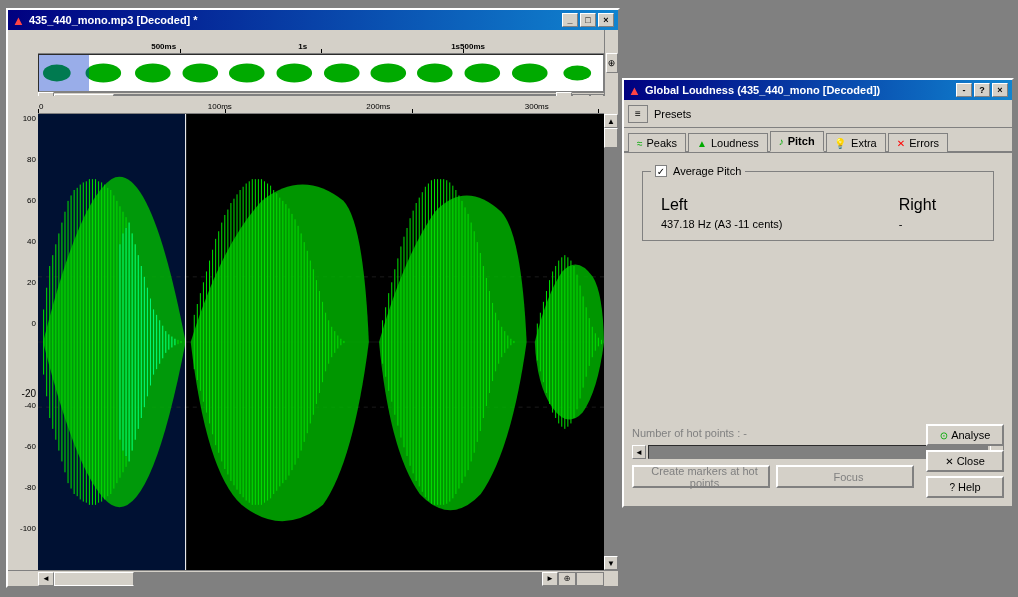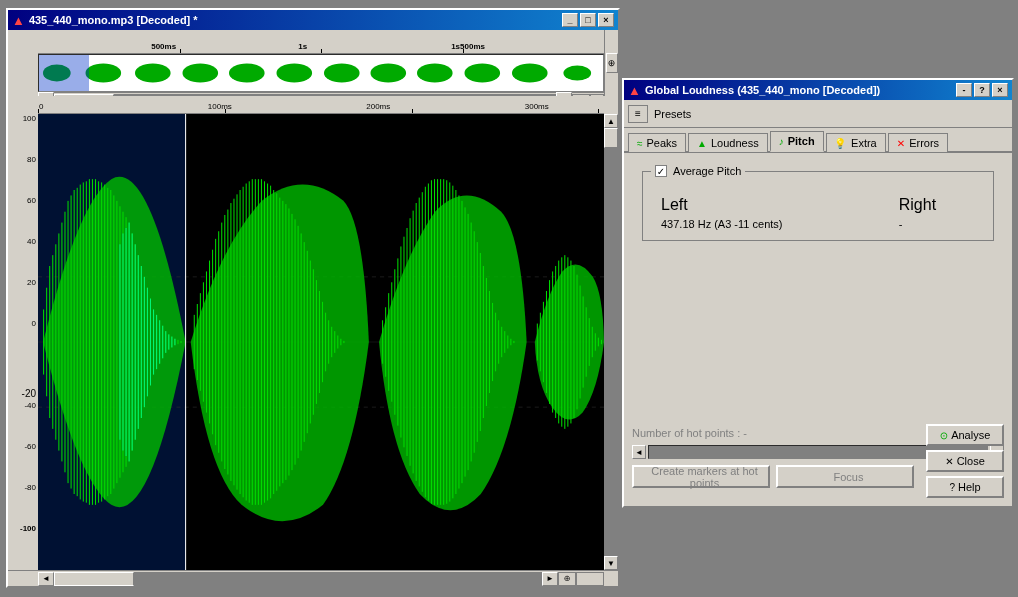--- a/index.html
+++ b/index.html
@@ -464,21 +464,21 @@
         <div style="position:absolute;top:0%;right:2px;font-size:8px;">100</div>
         <div style="position:absolute;top:9%;right:2px;font-size:8px;">80</div>
         <div style="position:absolute;top:18%;right:2px;font-size:8px;">60</div>
         <div style="position:absolute;top:27%;right:2px;font-size:8px;">40</div>
         <div style="position:absolute;top:36%;right:2px;font-size:8px;">20</div>
         <div style="position:absolute;top:45%;right:2px;font-size:8px;">0</div>
         <div style="position:absolute;top:54%;right:2px;font-size:10px;margin-top:28px;">-20</div>
         <div style="position:absolute;top:63%;right:2px;font-size:8px;">-40</div>
         <div style="position:absolute;top:72%;right:2px;font-size:8px;">-60</div>
         <div style="position:absolute;top:81%;right:2px;font-size:8px;">-80</div>
-        <div style="position:absolute;top:90%;right:2px;font-size:8px;font-weight:bold;">-100</div>
+        <div style="position:absolute;top:90%;right:2px;font-size:8px;">-100</div>
       </div>
 
       <div class="wave-main-area">
         <svg style="width:100%;height:100%;" viewBox="0 0 556 420" preserveAspectRatio="none">
 
           <rect width="556" height="420" fill="#000"></rect>
 
           <rect x="0" y="0" width="145" height="420" fill="#001133"></rect>
 
           <line x1="0" y1="150" x2="556" y2="150" stroke="#333" stroke-width="0.5" stroke-dasharray="4,4"></line>

